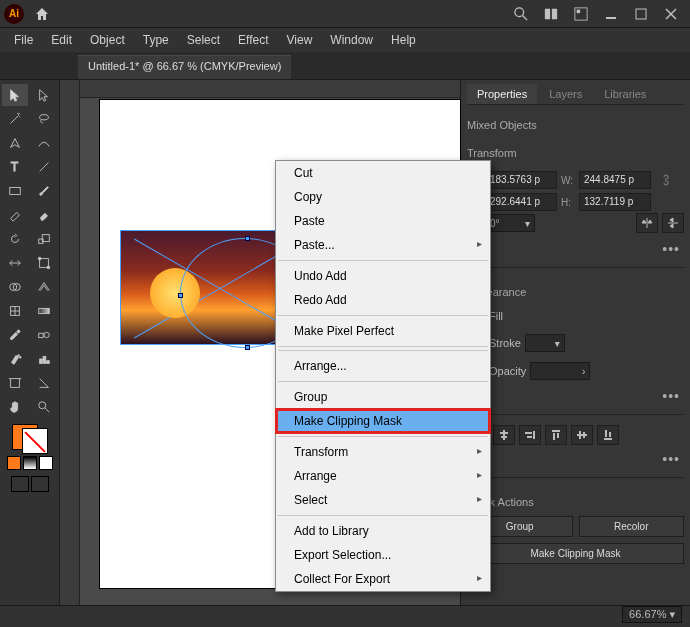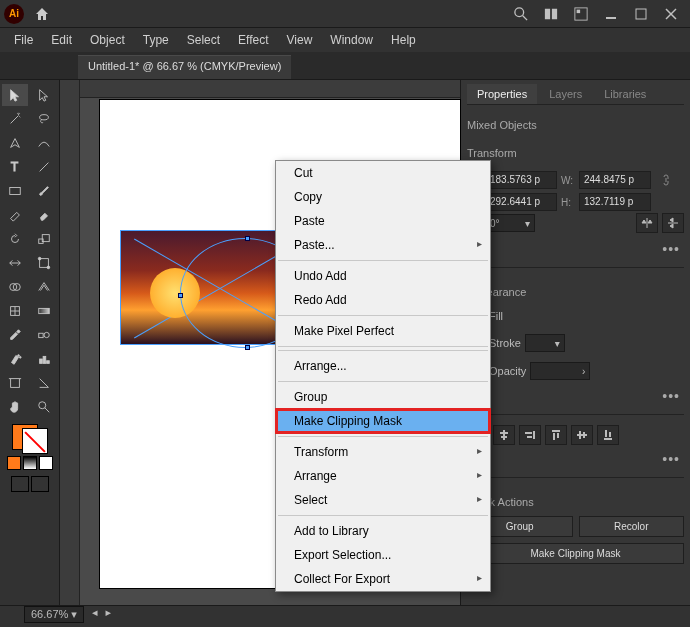--- a/index.html
+++ b/index.html
@@ -52,21 +52,21 @@
 .field-row { display: flex; gap: 4px; align-items: center; margin: 2px 0; }
 .field { background: #2a2a2a; border: 1px solid #1e1e1e; padding: 2px 4px; color: #ddd; font-size: 10px; width: 72px; height: 18px; }
 .lbl { color: #999; width: 14px; font-size: 10px; }
 .divider { height:1px; background:#222; margin:4px 0; }
 .align-row { display:flex; gap:4px; }
 .align-btn { width:22px; height:20px; background:#2e2e2e; border:1px solid #1e1e1e; display:flex; align-items:center; justify-content:center; fill:#bbb; }
 .action-row { display:flex; gap:6px; }
 .action-btn { flex:1; background:#3a3a3a; border:1px solid #1e1e1e; padding:4px 2px; text-align:center; font-size:10px; color:#ddd; }
 .action-btn.full { width:100%; }
 .more-dots { color:#aaa; text-align:right; font-size:14px; padding:0 4px; letter-spacing:1px; }
-.statusbar { position:absolute; bottom:0; left:0; right:0; height:22px; background:#323232; border-top:1px solid #1a1a1a; display:flex; align-items:flex-start; padding:0 24px; font-size:11px; color:#bbb; gap:8px; }
+.statusbar { position:absolute; bottom:0; left:0; right:0; height:22px; background:#323232; border-top:1px solid #1a1a1a; display:flex; align-items:flex-end; padding:0 8px; font-size:11px; color:#bbb; gap:8px;flex-direction:column; }
 .zoom-sel { background:#2a2a2a; border:1px solid #111; padding:1px 6px; }
 .swatch-stroke-none { background: #fff; overflow:hidden; }
 .dropdown { background:#2a2a2a; border:1px solid #1a1a1a; width:50px; height:18px; display:flex; align-items:center; justify-content:space-between; padding:0 4px; font-size:10px; }
 svg { display:block; }
 .link-icon { width:22px; height:22px; display:flex; align-items:center; justify-content:center; fill:#888; }
 </style>
 </head>
 <body>
 
 <div class="titlebar">

